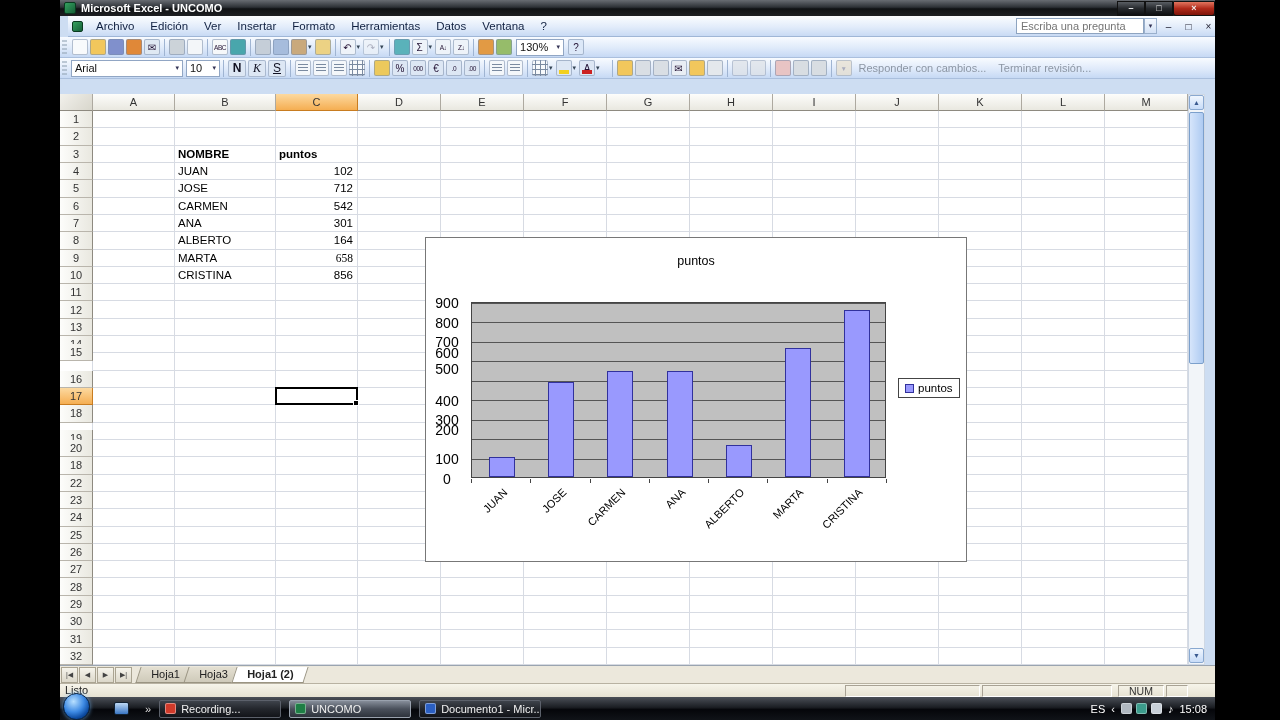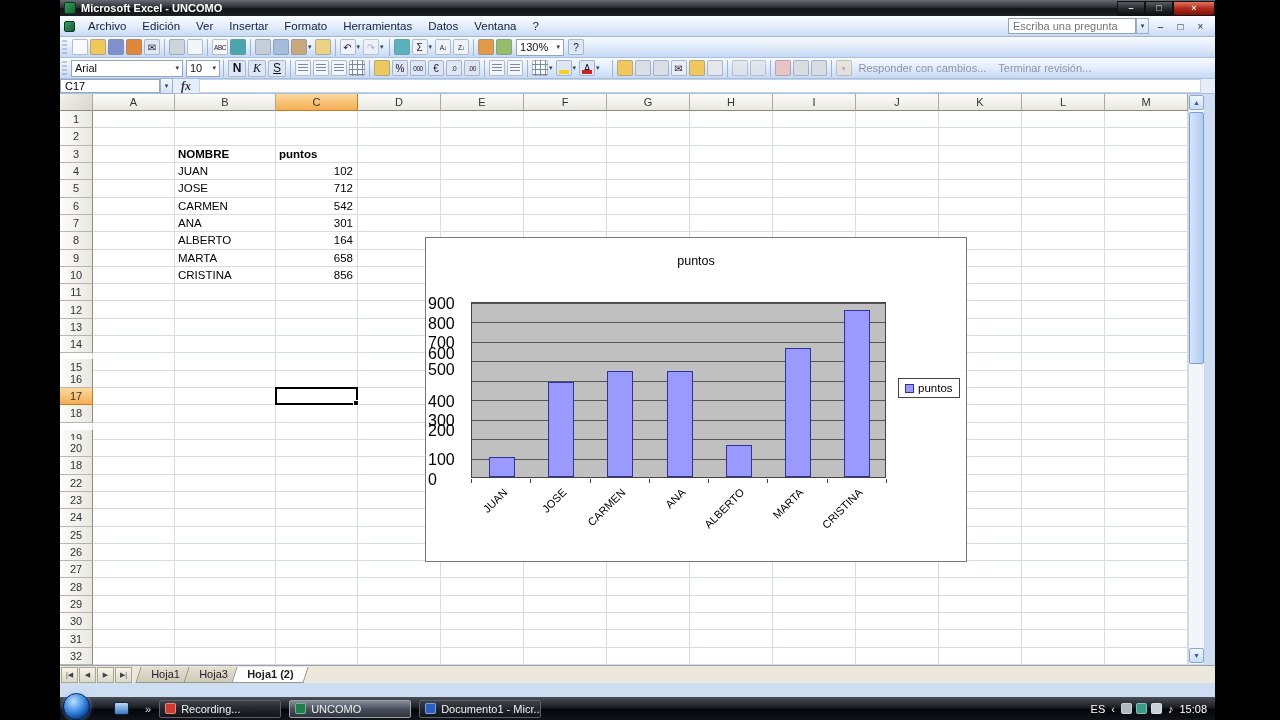--- a/index.html
+++ b/index.html
@@ -14,21 +14,21 @@
     display:flex; align-items:center; color:#fff; font-size:11px; font-weight:bold; }
   .appic { width:12px; height:12px; margin:0 5px 0 4px;
     background:linear-gradient(135deg,#35a160,#155f37); border:1px solid #0a3a20; border-radius:2px; }
   #win-controls { margin-left:auto; display:flex; height:15px; }
   .wbtn { width:28px; height:15px; display:flex; align-items:center; justify-content:center;
     font-size:9px; font-weight:bold; color:#eee;
     background:linear-gradient(#5a5e64,#26292d 50%,#0e0f11); border:1px solid #111; }
   .wbtn.close { background:linear-gradient(#e2755f,#b02a1a 50%,#7d140a); width:42px; border-radius:0 0 3px 3px; }
 
   
-  #menubar { position:absolute; left:0; top:16px; width:1155px; height:21px;
+  #menubar { position:absolute; left:8px; top:16px; width:1155px; height:21px;
     background:linear-gradient(#fbfdff,#e2ecfa 55%,#c8daf4); border-bottom:1px solid #9fb6d6;
     display:flex; align-items:center; font-size:11.5px; color:#102040; }
   .menu-item { padding:0 8px; height:17px; line-height:17px; }
   #question-box { width:128px; height:16px; border:1px solid #8ea4c0; font-size:11px;
     padding:0 4px; color:#777; background:#fff; }
   .mini-dd { width:13px; height:16px; font-size:7px; display:flex; align-items:center; justify-content:center;
     color:#335; background:linear-gradient(#f4f8fe,#d4e2f6); border:1px solid #9ab0cc; }
   .docbtn { width:17px; height:15px; margin-left:3px; display:flex; align-items:center; justify-content:center;
     font-size:10px; color:#223; }
 
@@ -97,21 +97,21 @@
   .sb-thumb { position:absolute; background:linear-gradient(90deg,#d6e5fb,#aecbf2); border:1px solid #7ca0cc; border-radius:2px; }
 
   
   #chart { position:absolute; left:365px; top:143px; width:542px; height:325px; background:#fff;
     border:1px solid #777; }
   #chart-title { position:absolute; left:0; top:16px; width:100%; text-align:center; font-size:12.5px; color:#000; }
   #plot { position:absolute; left:45px; top:64px; width:415px; height:176px; background:#c0c0c0;
     border:1px solid #444; }
   .gline { position:absolute; left:0; right:0; height:1px; background:#555; }
   .bar { position:absolute; bottom:0; width:26px; background:#9999fe; border:1px solid #31319c; }
-  .ylab { position:absolute; width:38px; text-align:left; font-size:16px; color:#000; left:2px; }
+  .ylab { position:absolute; width:38px; text-align:center; font-size:14px; color:#000; left:2px; }
   .xtick { position:absolute; width:1px; height:4px; background:#444; }
   .xlab { position:absolute; width:110px; text-align:right; font-size:11px; color:#000;
     transform:rotate(-45deg); transform-origin:100% 0; }
   #legend { position:absolute; left:472px; top:140px; border:1px solid #444; background:#fff;
     display:flex; align-items:center; gap:4px; padding:3px 6px; font-size:11.5px; }
   #legend .sw { width:9px; height:9px; background:#9999fe; border:1px solid #31319c; }
 
   
   #tabbar { position:absolute; left:0; top:665px; width:1155px; height:18px; background:#ece8dc;
     border-top:1px solid #9aa4b0; display:flex; align-items:flex-start; }
@@ -282,26 +282,20 @@
         <div class="ic" style="background: rgb(232, 196, 196);"></div>
         <div class="ic" style="background: rgb(216, 221, 226);"></div>
         <div class="ic" style="background: rgb(216, 221, 226);"></div>
         <div class="sep"></div>
         <div class="ic small muted" style="background: rgb(232, 224, 208);">▼</div>
       </div>
     <span class="rev-label">Responder con cambios...</span>
     <span class="rev-label">Terminar revisión...</span>
   </div>
 
-  <div id="formulabar">
-    <div id="namebox">C17</div>
-    <div class="mini-dd">▾</div>
-    <span id="fx">fx</span>
-    <div id="formula-input"></div>
-  </div>
 
   <div id="grid">
     <div class="colhdr" style="left:0;width:33px;background:linear-gradient(135deg,#f2f1ec,#d8d6cc)"></div>
     <div id="col-headers">
         <div class="colhdr" style="left: 33px; width: 82px;">A</div>
         <div class="colhdr" style="left: 115px; width: 101px;">B</div>
         <div class="colhdr sel" style="left: 216px; width: 82px;">C</div>
         <div class="colhdr" style="left: 298px; width: 83px;">D</div>
         <div class="colhdr" style="left: 381px; width: 83px;">E</div>
         <div class="colhdr" style="left: 464px; width: 83px;">F</div>
@@ -350,21 +344,21 @@
         <div class="rowhdr" style="top: 172.812px; height: 17.3125px;">10</div>
         <div class="rowline" style="top: 190.125px; height: 17.3125px;"></div>
         <div class="rowhdr" style="top: 190.125px; height: 17.3125px;">11</div>
         <div class="rowline" style="top: 207.438px; height: 17.3125px;"></div>
         <div class="rowhdr" style="top: 207.438px; height: 17.3125px;">12</div>
         <div class="rowline" style="top: 224.75px; height: 17.3125px;"></div>
         <div class="rowhdr" style="top: 224.75px; height: 17.3125px;">13</div>
         <div class="rowline" style="top: 242.062px; height: 17.3125px;"></div>
         <div class="rowhdr" style="top: 242.062px; height: 17.3125px;">14</div>
         <div class="rowline" style="top: 259.375px; height: 17.3125px;"></div>
-        <div class="rowhdr" style="top: 265px; height: 17.3125px;">15</div>
+        <div class="rowhdr" style="top: 250px; height: 17.3125px;">15</div>
         <div class="rowline" style="top: 276.688px; height: 17.3125px;"></div>
         <div class="rowhdr" style="top: 276.688px; height: 17.3125px;">16</div>
         <div class="rowline" style="top: 294px; height: 17.3125px;"></div>
         <div class="rowhdr sel" style="top: 294px; height: 17.3125px;">17</div>
         <div class="rowline" style="top: 311.312px; height: 17.3125px;"></div>
         <div class="rowhdr" style="top: 311.312px; height: 17.3125px;">18</div>
         <div class="rowline" style="top: 328.625px; height: 17.3125px;"></div>
         <div class="rowhdr" style="top: 336px; height: 17.3125px;">19</div>
         <div class="rowline" style="top: 345.938px; height: 17.3125px;"></div>
         <div class="rowhdr" style="top: 345.938px; height: 17.3125px;">20</div>
@@ -398,21 +392,21 @@
         <div class="cell num" style="top: 68.9375px; left: 219px; width: 74px; height: 17.3125px;">102</div>
         <div class="cell" style="top: 86.25px; left: 118px; width: 93px; height: 17.3125px;">JOSE</div>
         <div class="cell num" style="top: 86.25px; left: 219px; width: 74px; height: 17.3125px;">712</div>
         <div class="cell" style="top: 103.562px; left: 118px; width: 93px; height: 17.3125px;">CARMEN</div>
         <div class="cell num" style="top: 103.562px; left: 219px; width: 74px; height: 17.3125px;">542</div>
         <div class="cell" style="top: 120.875px; left: 118px; width: 93px; height: 17.3125px;">ANA</div>
         <div class="cell num" style="top: 120.875px; left: 219px; width: 74px; height: 17.3125px;">301</div>
         <div class="cell" style="top: 138.188px; left: 118px; width: 93px; height: 17.3125px;">ALBERTO</div>
         <div class="cell num" style="top: 138.188px; left: 219px; width: 74px; height: 17.3125px;">164</div>
         <div class="cell" style="top: 155.5px; left: 118px; width: 93px; height: 17.3125px;">MARTA</div>
-        <div class="cell num" style="top: 155.5px; left: 219px; width: 74px; height: 17.3125px;">658</div>
+        <div class="cell num" style="top: 155.5px; left: 219px; width: 74px; height: 17.3125px; font-family: Liberation Serif, serif;">658</div>
         <div class="cell" style="top: 172.812px; left: 118px; width: 93px; height: 17.3125px;">CRISTINA</div>
         <div class="cell num" style="top: 172.812px; left: 219px; width: 74px; height: 17.3125px;">856</div>
       </div>
     <div id="selection" style="left: 215px; top: 293px; width: 83px; height: 18.3125px;"></div>
 
     <div id="chart">
       <div id="chart-title">puntos</div>
       <div id="plot" style="background: rgb(192, 192, 192);">
           <div class="gline" style="top: 155.944px;"></div>
           <div class="gline" style="top: 136.389px;"></div>
@@ -485,20 +479,27 @@
         <div class="tab active"><span>Hoja1 (2)</span></div>
       </div>
     <div>
       
       
       
       
     </div>
   </div>
 
+  <div id="statusbar">
+    <span id="status-mode">Listo</span>
+    <div class="pane" style="left:785px;width:135px"></div>
+    <div class="pane" style="left:922px;width:130px"></div>
+    <div class="pane" style="left:1058px;width:46px">NUM</div>
+    <div class="pane" style="left:1106px;width:22px"></div>
+  </div>
 
   <div id="taskbar">
     <div id="orb"></div>
     <div class="qlic"></div>
     <span id="tb-overflow">»</span>
     <div id="task-buttons" style="display:flex;align-items:center">
         <div class="taskbtn">
           <div class="tbic" style="background: rgb(208, 58, 42);"></div>
           <span>Recording...</span>
         </div>

